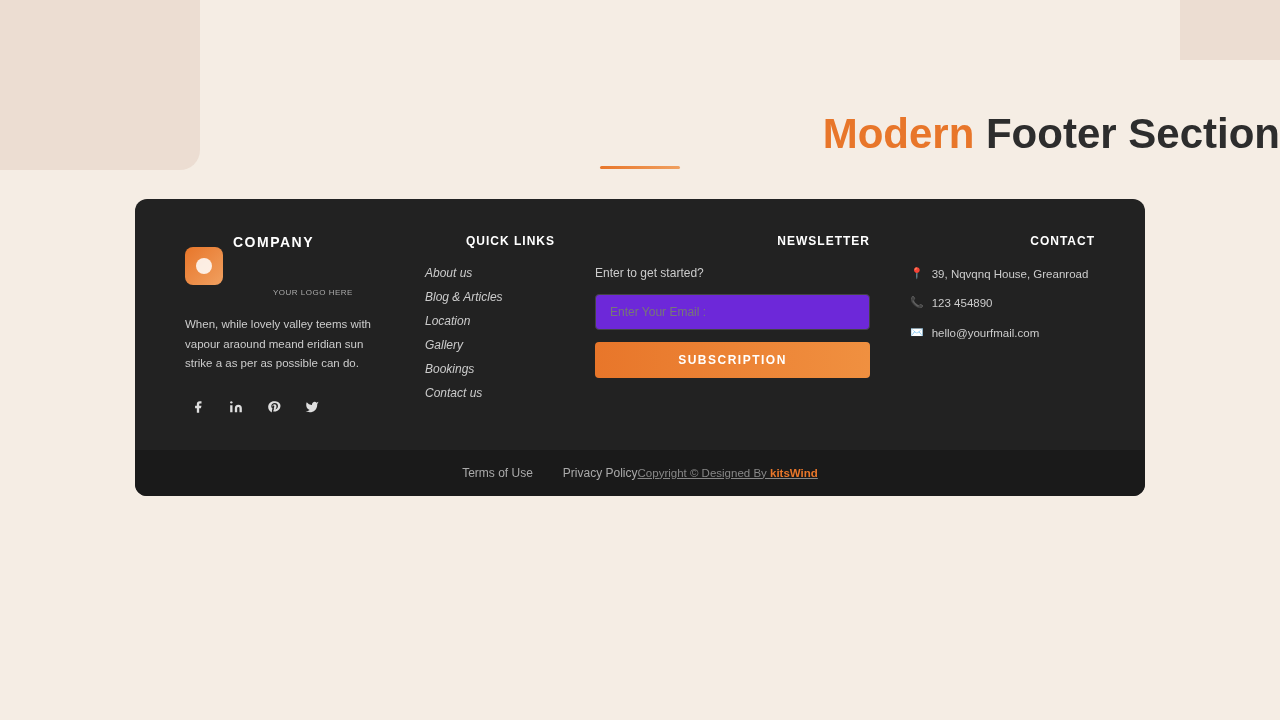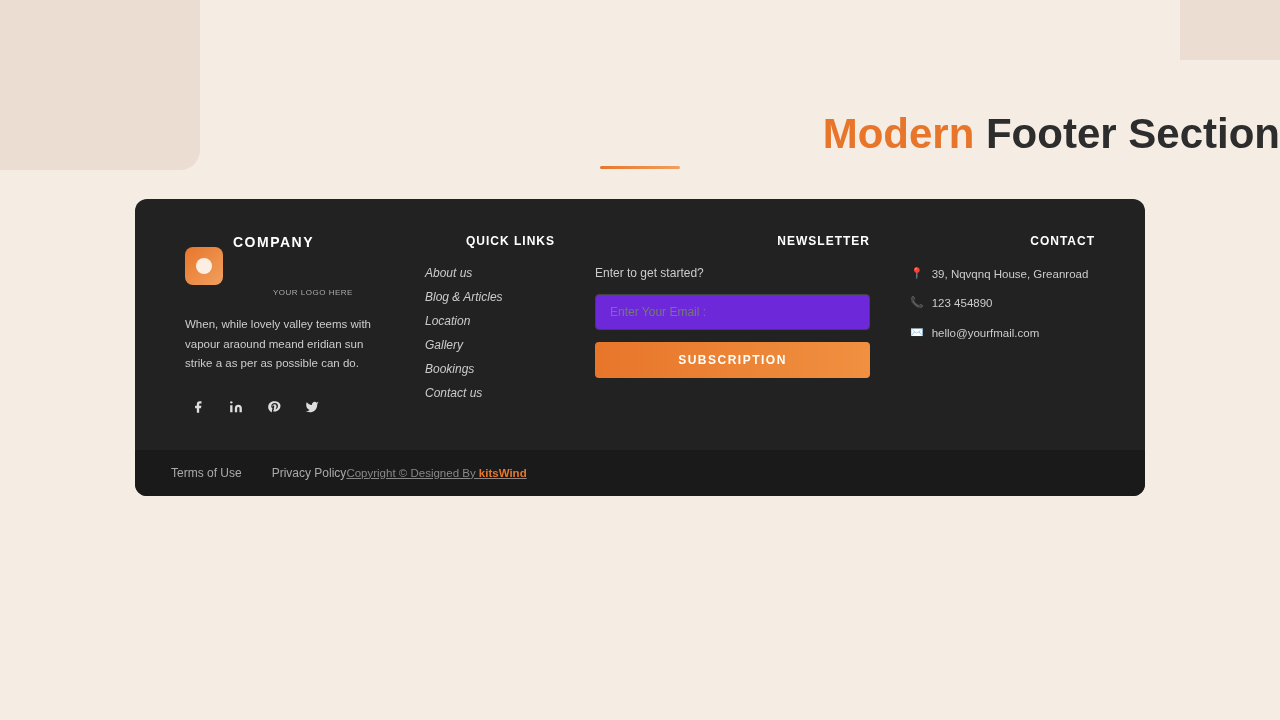--- a/index.html
+++ b/index.html
@@ -235,23 +235,23 @@
 
     .contact-text {
       font-size: 11.5px;
       color: #cccccc;
       line-height: 1.5;
     }
 
     
     .footer-bottom {
       background-color: #1a1a1a;
-      padding: 16px 36px;
-      display: flex;
-      justify-content: flex-start;
+      padding: 16px 48px;
+      display: flex;
+      justify-content: center;
       align-items: center;
     }
 
     .footer-bottom-links {
       display: flex;
       gap: 30px;
     }
 
     .footer-bottom-link {
       font-size: 12px;

